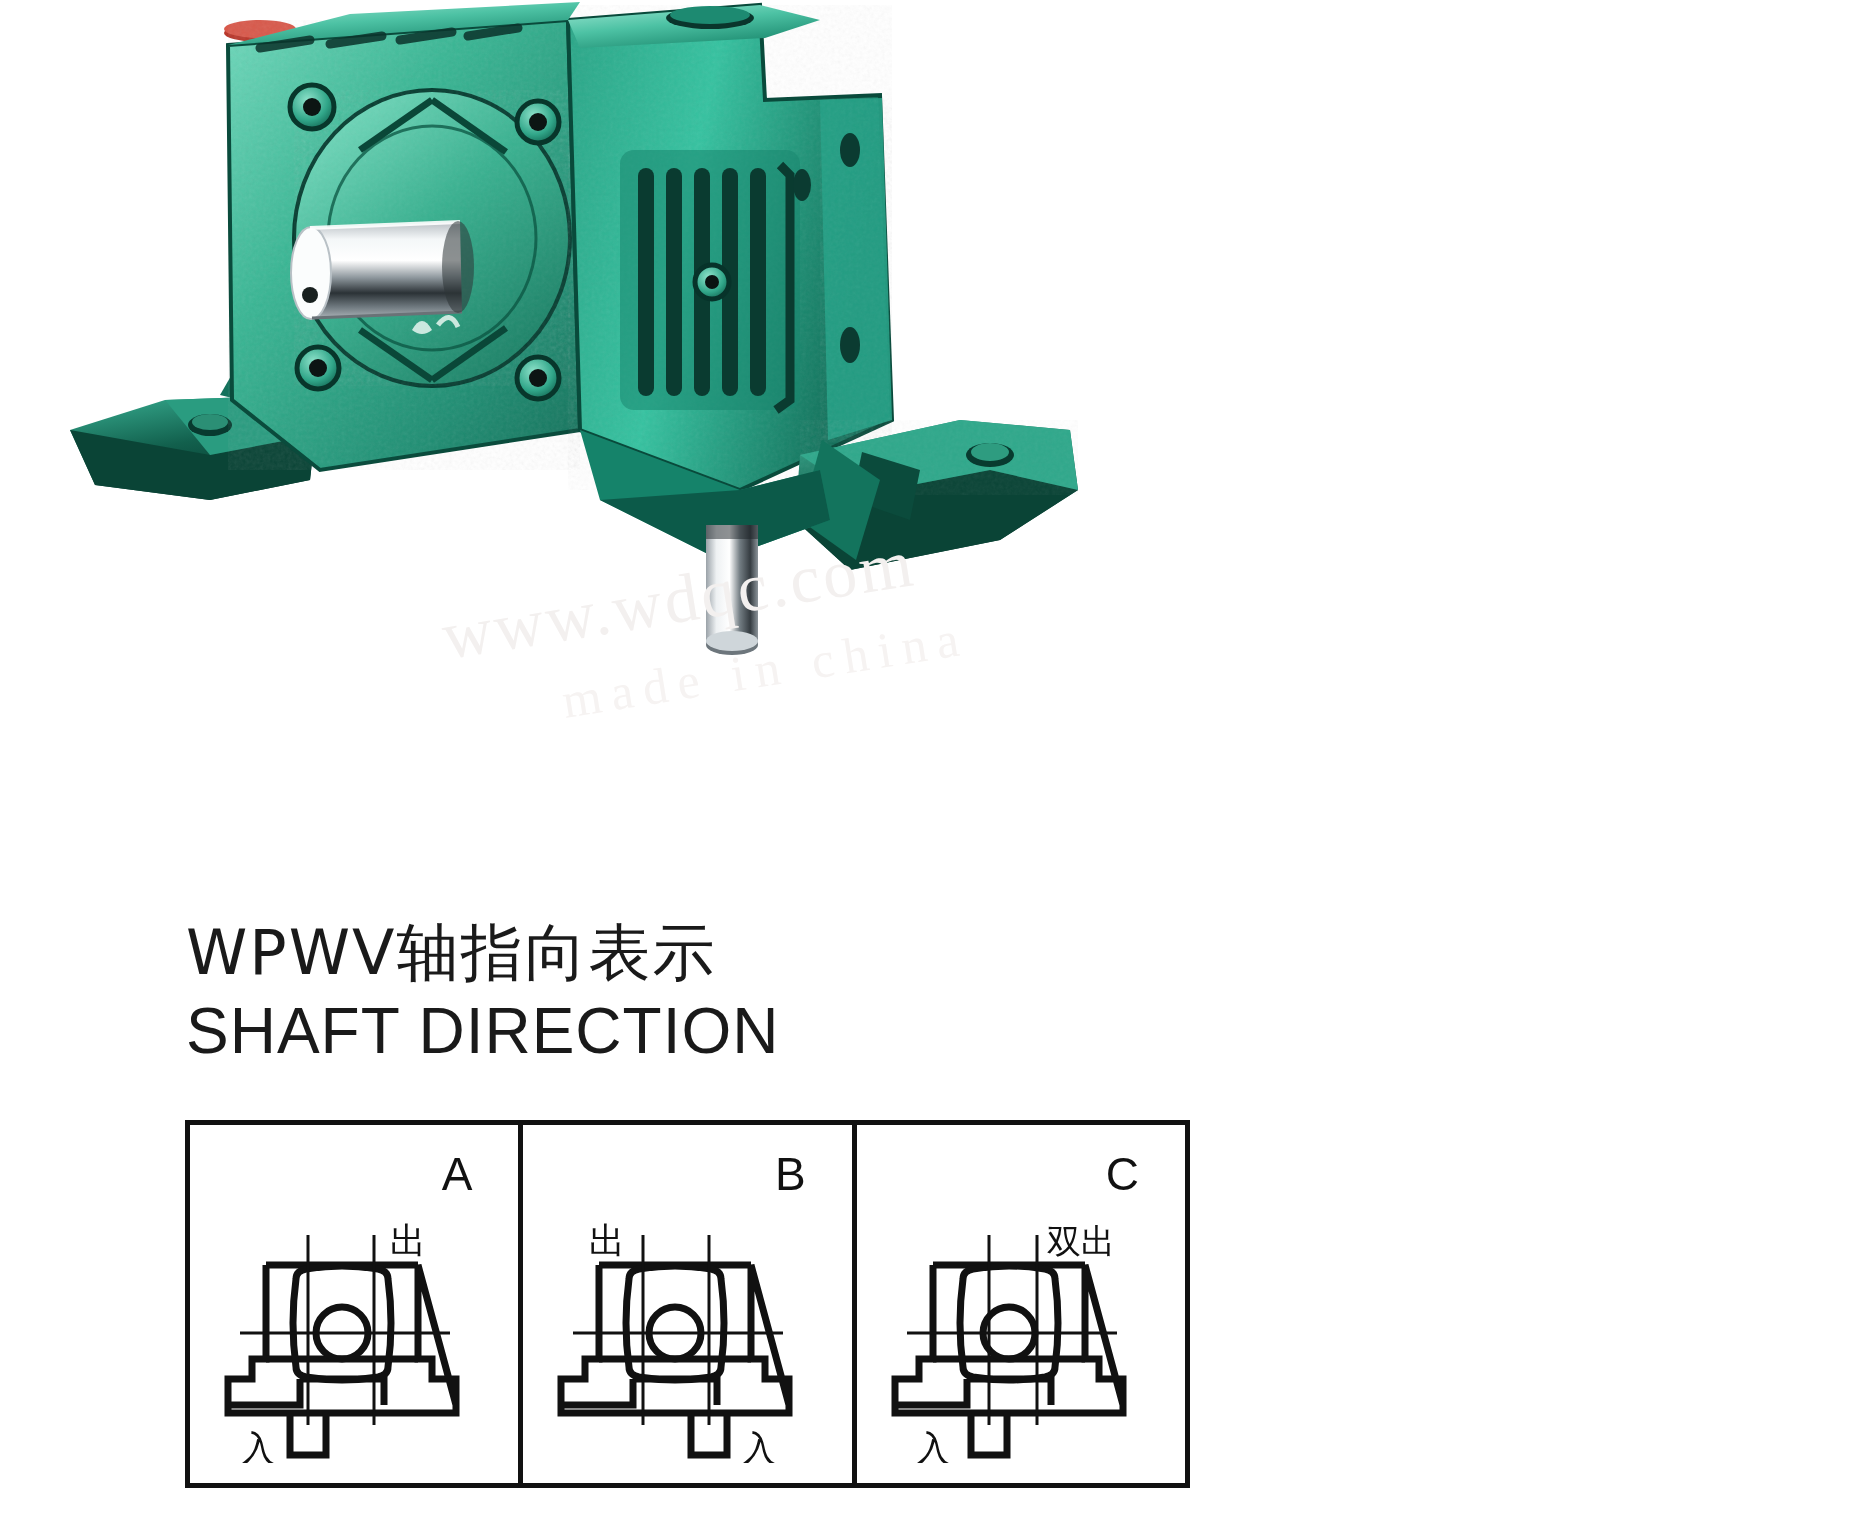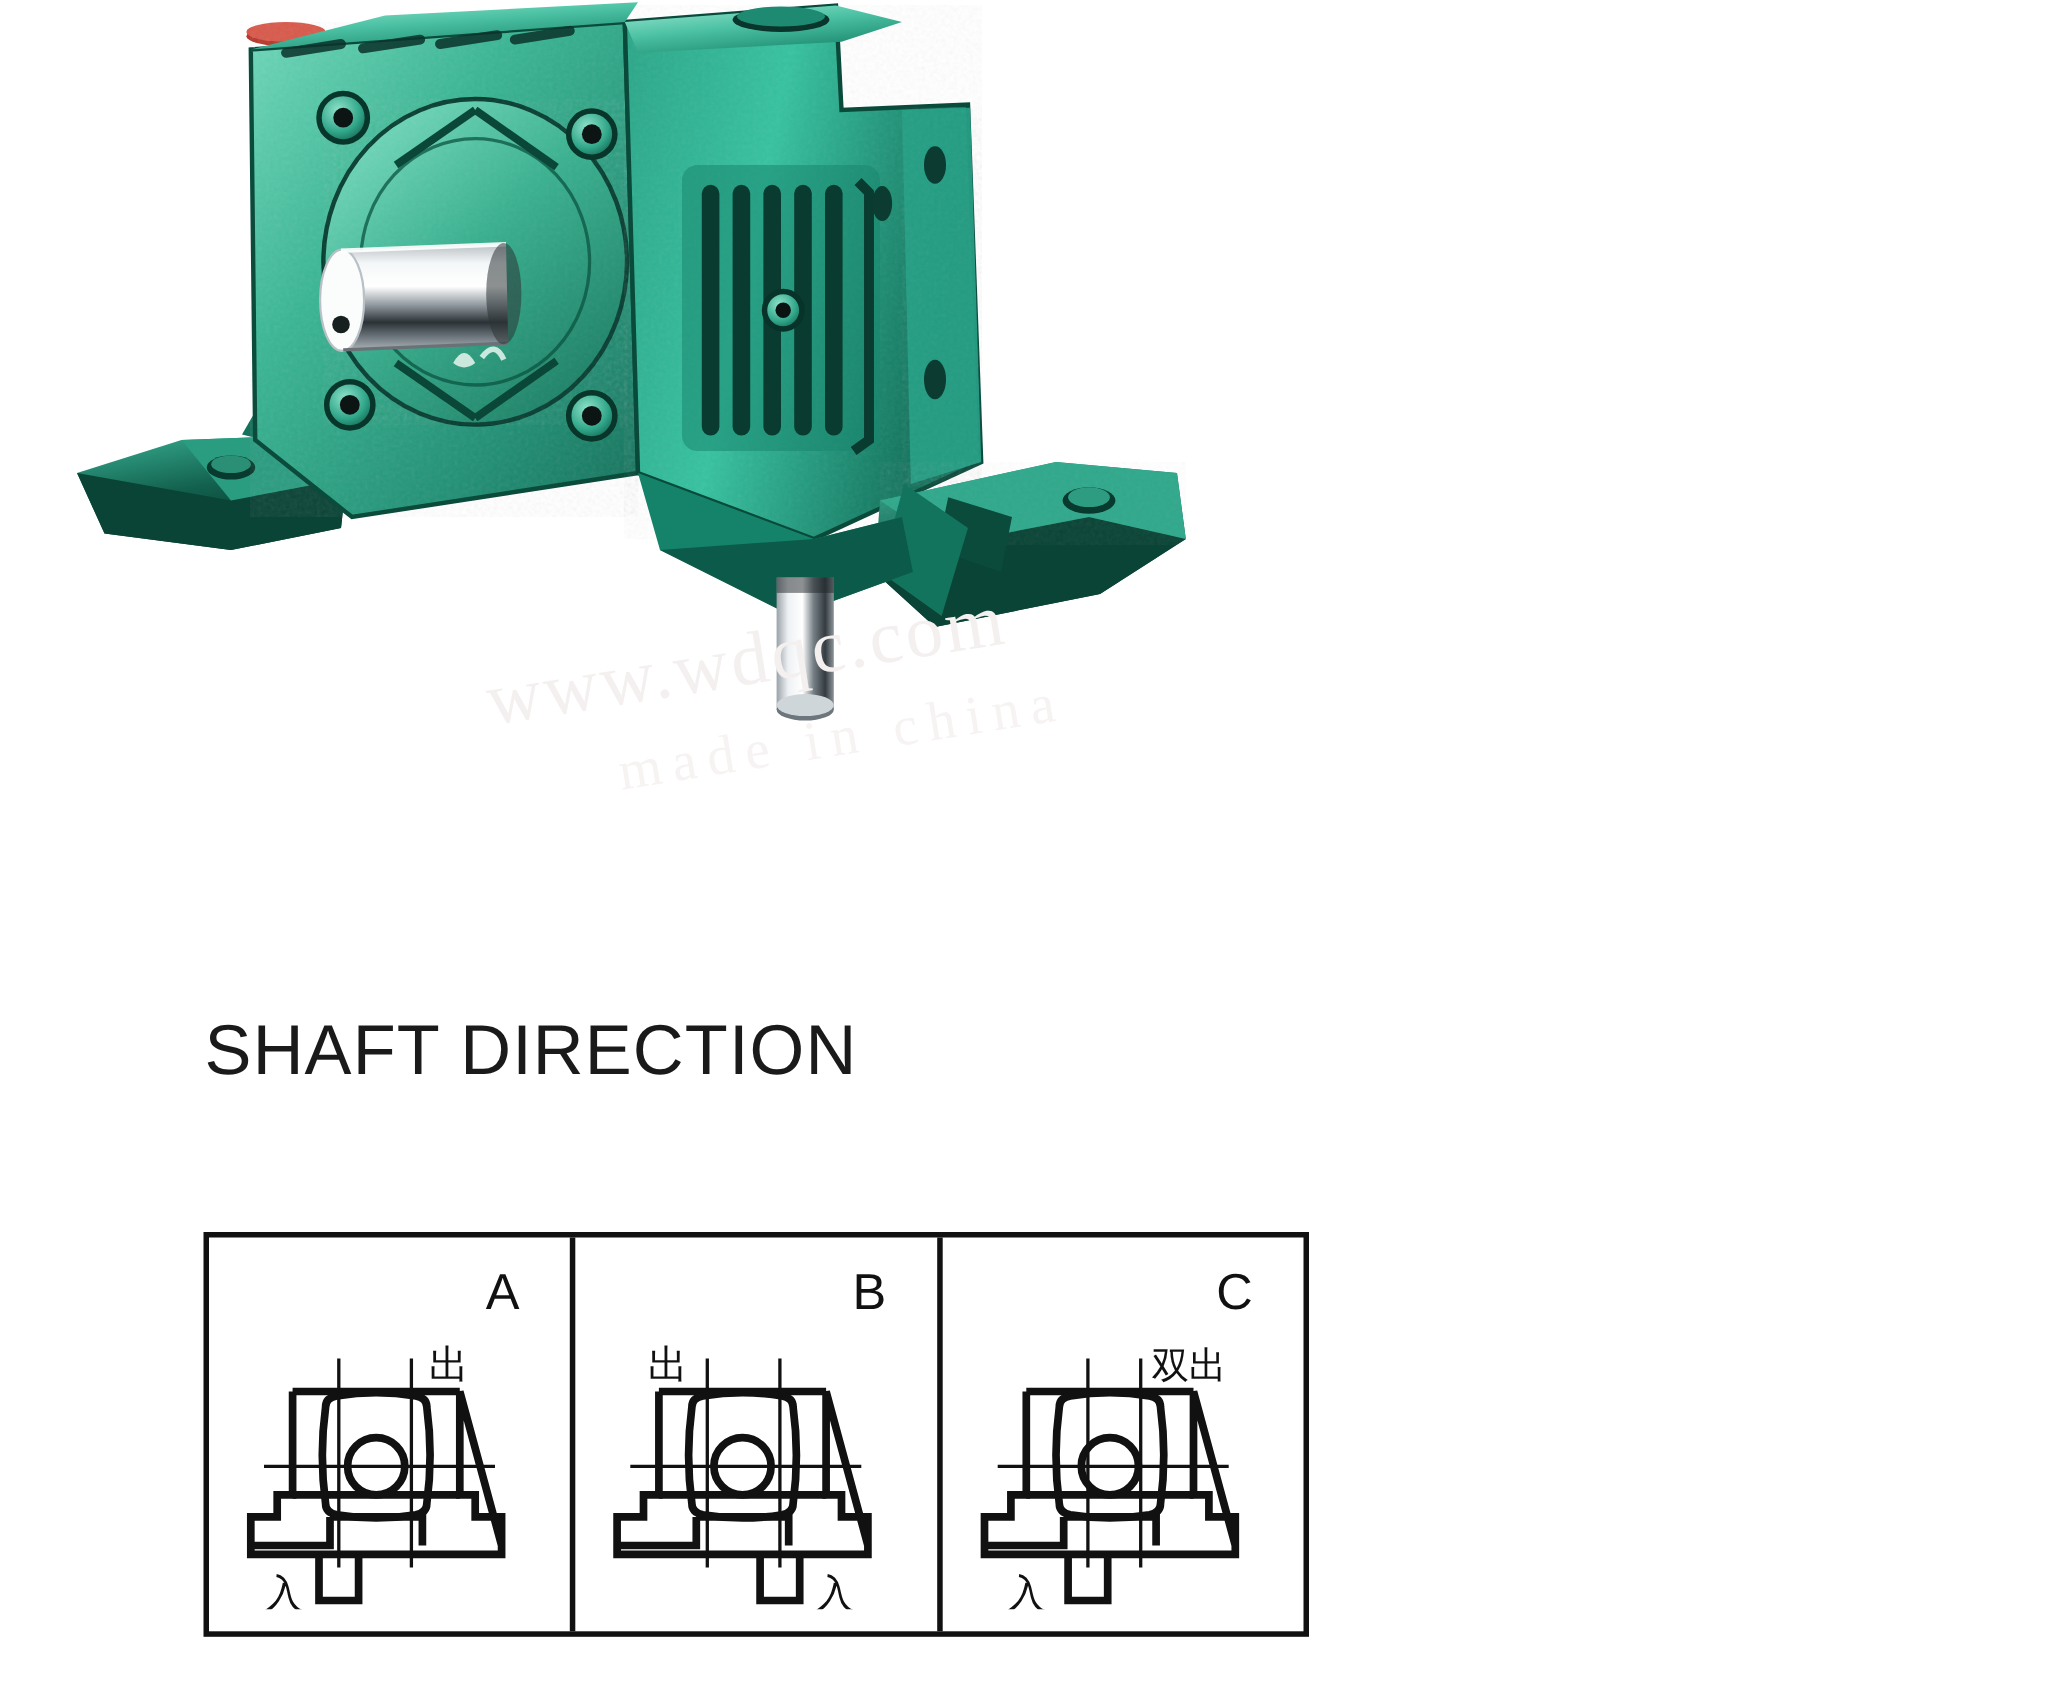--- a/index.html
+++ b/index.html
@@ -33,21 +33,21 @@
 
   
   .titles{position:absolute;left:186px;top:920px;width:1000px;}
   .title-cn{
     font-size:62px;line-height:1.05;color:#1a1a1a;
     letter-spacing:2px;font-weight:400;white-space:nowrap;
     font-family:"DejaVu Sans","Liberation Sans",sans-serif;
   }
   .title-en{
     font-size:64px;line-height:1.08;color:#1a1a1a;
-    letter-spacing:1px;font-weight:400;white-space:nowrap;margin-top:0;
+    letter-spacing:1px;font-weight:400;white-space:nowrap;margin-top:12px;
     font-family:"Liberation Sans","DejaVu Sans",sans-serif;
   }
 
   
   .shaft-table{
     position:absolute;left:185px;top:1120px;
     width:1005px;height:368px;
     border:5px solid #111;
     display:flex;box-sizing:border-box;background:#fff;
   }
@@ -256,20 +256,21 @@
         <ellipse cx="672" cy="641" rx="26" ry="10" fill="#cfd6da"></ellipse>
         <rect x="646" y="525" width="52" height="14" fill="#1d2427" opacity=".5"></rect>
       </g>
     </svg>
   </div>
 
   <div class="watermark">www.wdqc.com</div>
   <div class="watermark2">made in china</div>
 
   <div class="titles">
+    <div class="title-cn">WPWV轴指向表示</div>
     <div class="title-en">SHAFT DIRECTION</div>
   </div>
 
   <div class="shaft-table">
 
     <div class="cell">
       <div class="cell-label">A</div>
       <div class="diagram">
         <svg width="300" height="290" viewBox="0 0 300 290" xmlns="http://www.w3.org/2000/svg">
           <g fill="none" stroke="#111" stroke-width="7" stroke-linejoin="miter" stroke-linecap="butt">

